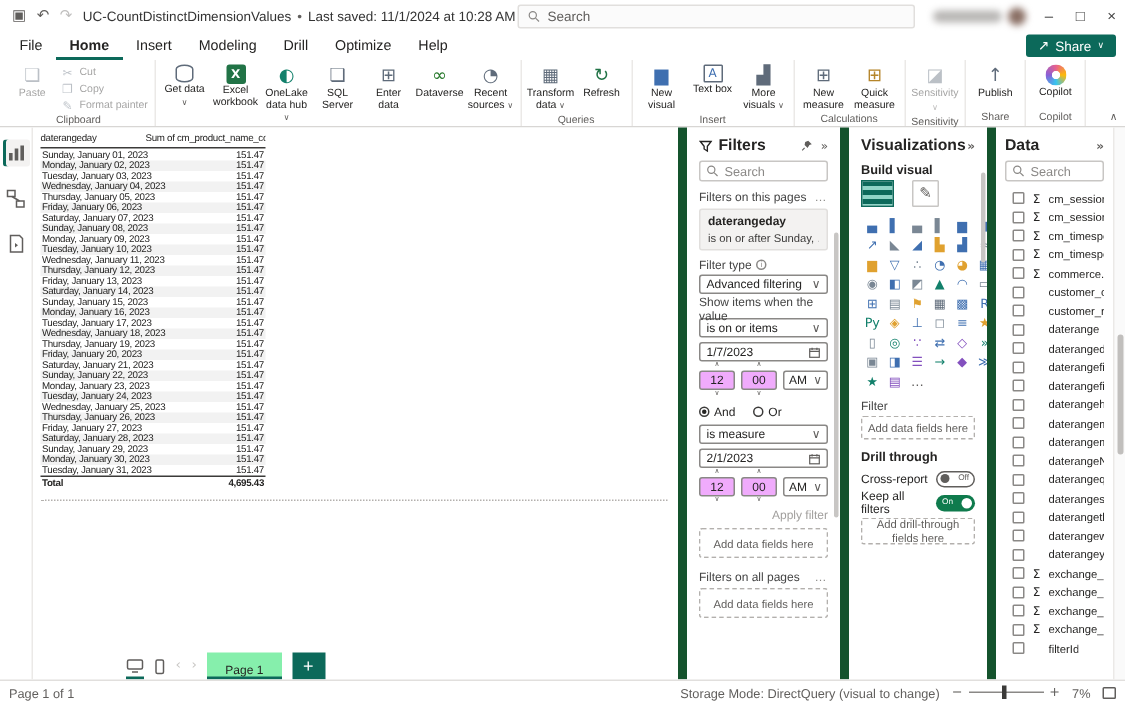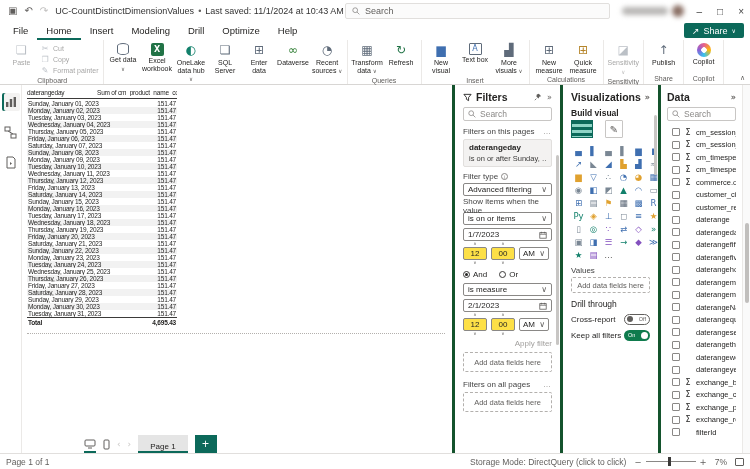--- a/index.html
+++ b/index.html
@@ -14,21 +14,21 @@
   #tb-title .sep{margin:0 4px;color:#605e5c}
   #tb-title .caret{font-size:6px;color:#605e5c;margin-left:3px}
   #search-pill{position:absolute;left:345px;top:3px;width:265px;height:16px;background:#fbfbfb;border:1px solid #e1dfdd;border-radius:2px;display:flex;align-items:center;gap:5px;padding:0 6px;color:#605e5c}
   #account-blur{position:absolute;right:56px;top:4px;width:72px;height:14px;filter:blur(2.5px);display:flex;align-items:center;gap:4px}
   #account-blur .bar{width:46px;height:8px;background:#b8b6b4;border-radius:4px}
   #account-blur .av{width:12px;height:12px;background:#8a6f64;border-radius:50%}
   #winctl{position:absolute;right:6px;top:0;height:22px;display:flex;gap:15px;align-items:center;color:#444;font-size:10px}
   
   #menubar{height:18px;display:flex;align-items:flex-end;padding:0 4px;position:relative}
   .mitem{padding:0 9px;height:18px;line-height:17px;font-size:9.5px;color:#252423}
-  .mitem.active{font-weight:400;box-shadow:inset 0 -2px 0 var(--accent)}
+  .mitem.active{font-weight:700;box-shadow:inset 0 -2px 0 var(--accent)}
   #share-btn{position:absolute;right:6px;top:1px;height:15px;background:var(--accent);color:#fff;border-radius:2px;display:flex;align-items:center;gap:4px;padding:0 8px;font-size:9px}
   #share-btn .caret{font-size:6px}
   
   #ribbon{height:45px;border-bottom:1px solid #d8d6d4;display:flex;padding:0 2px;position:relative;background:#fff}
   .rgroup{display:flex;flex-direction:column;align-items:center;padding:2px 4px 0;border-right:1px solid #ebe9e7}
   .rbtns{display:flex;align-items:flex-start;gap:3px;flex:1}
   .rbtn{width:31px;display:flex;flex-direction:column;align-items:center;gap:1px;font-size:7px;line-height:7.5px;text-align:center;color:#252423;padding-top:1px}
   .rbtn .ric{width:18px;height:15px;display:flex;align-items:center;justify-content:center;font-size:12px;color:#5f6b7a}
   .rglabel{font-size:7px;color:#605e5c;padding:2px 0 2px}
   .disabled{opacity:.42}
@@ -62,61 +62,61 @@
   .trow:nth-child(even){background:#f2f2f2}
   .tc1{width:96px;white-space:nowrap;overflow:hidden;padding-left:1px}
   .tc2{flex:1;text-align:right;padding-right:1px}
   .ttotal{display:flex;border-top:1px solid #3b3a39;font-weight:700;height:9px;line-height:9px}
   #selline{position:absolute;left:5px;width:418px;top:248px;border-top:1px dotted #b3b0ad}
   
   #pagebar{position:absolute;bottom:0;left:0;right:0;height:18px;display:flex;align-items:center;gap:7px;padding-left:62px;background:#fff}
   .pb-ico{color:#605e5c;display:flex;align-items:center;height:18px}
   .pb-ico.active{box-shadow:inset 0 -2px 0 var(--accent)}
   .pb-arrow{color:#c8c6c4;font-size:9px}
-  #page-tab{height:18px;line-height:16px;padding:4px 12px;font-size:8px;background:#e5e5e5;box-shadow:inset 0 -2px 0 var(--accent);color:#252423}
+  #page-tab{height:18px;line-height:16px;padding:4px 12px;font-size:8px;background:#86efac;box-shadow:inset 0 -2px 0 var(--accent);color:#252423}
   #add-page{width:22px;height:18px;background:var(--accent);color:#fff;font-size:12px;display:flex;align-items:center;justify-content:center}
   
-  .pane{background:#fff;border-left:3px solid #14532d;padding:6px 8px 0;position:relative;overflow:hidden}
+  .pane{background:#fff;border-left:6px solid #14532d;padding:6px 8px 0;position:relative;overflow:hidden}
   #filters{width:108px}
   #viz{width:98px}
   #datapane{width:84px;padding:6px 6px 0}
   .pane-title{font-size:10.5px;font-weight:700;display:flex;align-items:center;justify-content:space-between;height:12px}
   .pt-left{display:flex;align-items:center;gap:4px}
   .pt-ics{display:flex;align-items:center;gap:5px;font-weight:400}
   .chev{color:#605e5c;font-size:8px}
   .searchbox{margin-top:4px;height:14px;border:1px solid #c8c6c4;border-radius:2px;display:flex;align-items:center;gap:4px;padding:0 4px;color:#8a8886;font-size:8.5px;background:#fff}
   .fsection{display:flex;justify-content:space-between;margin-top:6px;font-size:8px;color:#444;height:9px}
   .dots{color:#8a8886;letter-spacing:1px}
   .fcard{margin-top:3px;background:#f3f2f1;border:1px solid #e1dfdd;border-radius:2px;padding:3px 5px}
   .fname{font-weight:700;font-size:8px}
   .fsum{font-size:7.5px;color:#3b3a39;margin-top:2px;white-space:nowrap;overflow:hidden}
   .flabel{font-size:8px;color:#444;margin-top:5px;display:flex;align-items:center;gap:3px;height:9px}
   .info{width:7px;height:7px;border:1px solid #8a8886;border-radius:50%;font-size:5px;display:inline-flex;align-items:center;justify-content:center;color:#8a8886}
   .fselect{margin-top:2px;height:13px;border:1px solid #8a8886;border-radius:2px;display:flex;align-items:center;justify-content:space-between;padding:0 4px;font-size:8px;background:#fff}
   .fdate{margin-top:3px;height:13px;border:1px solid #8a8886;border-radius:2px;display:flex;align-items:center;justify-content:space-between;padding:0 4px;font-size:8px;background:#fff}
   .caretrow{display:flex;margin-top:1px;height:4px;line-height:4px}
   .caretrow span{width:24px;text-align:center;font-size:4.5px;color:#605e5c;margin-right:4px}
   .spinrow{display:flex;gap:4px;margin-top:1px;align-items:center}
-  .spin{width:24px;height:13px;border:1px solid #8a8886;border-radius:2px;text-align:center;line-height:12px;font-size:8px;background:#fde047}
+  .spin{width:24px;height:13px;border:1px solid #8a8886;border-radius:2px;text-align:center;line-height:12px;font-size:8px;background:#f0abfc}
   .ampm{width:30px;height:13px;border:1px solid #8a8886;border-radius:2px;display:flex;align-items:center;justify-content:space-between;padding:0 3px;font-size:8px;background:#fff}
   .radiorow{display:flex;gap:12px;margin-top:5px;font-size:8px;align-items:center;height:9px}
   .radio{width:7px;height:7px;border:1px solid #3b3a39;border-radius:50%;display:inline-block;margin-right:3px;position:relative;top:1px}
   .radio.sel::after{content:"";position:absolute;inset:1px;background:#252423;border-radius:50%}
   .applybtn{margin-top:3px;text-align:right;color:#a19f9d;font-size:8px;height:9px}
   .dashbox{margin-top:4px;border:1px dashed #b3b0ad;border-radius:2px;height:20px;display:flex;align-items:center;justify-content:center;font-size:7.5px;color:#605e5c;text-align:center;padding:0 3px}
   .vscroll{position:absolute;right:1px;width:3px;background:#c8c6c4;border-radius:2px}
   
   .buildlabel{font-size:8.5px;font-weight:700;margin-top:5px;height:9px}
   .viztabs{display:flex;gap:12px;margin-top:3px;align-items:flex-start;height:20px}
   .vtab1{width:22px;height:18px;border:1px solid var(--accent);background:repeating-linear-gradient(180deg,#0c695a 0 3px,#8fd4c6 3px 6px)}
   .vtab2{width:18px;height:18px;display:flex;align-items:center;justify-content:center;border:1px solid #c8c6c4;border-radius:1px;color:#605e5c;font-size:10px;background:#fff}
   .gallery{display:flex;flex-wrap:wrap;width:92px;margin-top:4px}
   .gic{width:15px;height:13px;display:flex;align-items:center;justify-content:center;font-size:8.5px}
   .vlabel{font-size:8px;color:#444;margin-top:5px;height:9px}
-  .drill{font-size:8.5px;font-weight:400;margin-top:6px;height:10px}
+  .drill{font-size:8.5px;font-weight:700;margin-top:6px;height:10px}
   .togrow{display:flex;justify-content:space-between;align-items:center;margin-top:4px;font-size:8px;height:12px}
   .tog{width:26px;height:11px;border-radius:6px;position:relative;font-size:5.5px;display:flex;align-items:center}
   .tog.off{border:1px solid #605e5c;color:#605e5c;justify-content:flex-end;padding-right:3px}
   .tog.off::before{content:"";width:6px;height:6px;border-radius:50%;background:#605e5c;position:absolute;left:2px;top:1.5px}
   .tog.on{background:var(--toggle-on);color:#fff;padding-left:4px}
   .tog.on::after{content:"";width:7px;height:7px;border-radius:50%;background:#fff;position:absolute;right:2px;top:2px}
   
   #dfields{margin-top:5px}
   .dfield{display:flex;align-items:center;height:12.5px;gap:3px}
   .cb{width:8px;height:8px;border:1px solid #8a8886;border-radius:1px;margin-left:5px;flex:none;background:#fff}
@@ -133,21 +133,21 @@
   .fitbox{width:9px;height:8px;border:1px solid #605e5c;border-radius:1px}
 </style>
 </head>
 <body>
 
 <div id="titlebar">
   <span class="tb-ico gly">▣</span>
   <span class="tb-ico gly">↶</span>
   <span class="tb-ico gly dis">↷</span>
   <span id="tb-title">
-    <span>UC-CountDistinctDimensionValues</span><span class="sep">•</span><span>Last saved: 11/1/2024 at 10:43 AM</span><span class="caret gly">∨</span>
+    <span>UC-CountDistinctDimensionValues</span><span class="sep">•</span><span>Last saved: 11/1/2024 at 10:28 AM</span><span class="caret gly">∨</span>
   </span>
   <div id="search-pill">
     <svg width="8" height="8" viewBox="0 0 10 10">
         <circle cx="4" cy="4" r="3" fill="none" stroke="#8a8886"></circle>
         <line x1="6.3" y1="6.3" x2="9.2" y2="9.2" stroke="#8a8886"></line>
       </svg>
     <span>Search</span>
   </div>
   <div id="account-blur">
     <span class="bar"></span>
@@ -660,35 +660,36 @@
         <span class="gic gly" title="paginated-report" style="color: rgb(122, 135, 148);">▣</span>
         <span class="gic gly" title="arcgis-maps" style="color: rgb(63, 111, 176);">◨</span>
         <span class="gic gly" title="power-apps" style="color: rgb(131, 80, 190);">☰</span>
         <span class="gic gly" title="power-automate" style="color: rgb(18, 128, 107);">→</span>
         <span class="gic gly" title="pbi-custom-visual" style="color: rgb(131, 80, 190);">◆</span>
         <span class="gic gly" title="get-more-visuals" style="color: rgb(63, 111, 176);">≫</span>
         <span class="gic gly" title="shape-visual" style="color: rgb(18, 128, 107);">★</span>
         <span class="gic gly" title="debug-visual" style="color: rgb(131, 80, 190);">▤</span>
         <span class="gic gly" title="more-options" style="color: rgb(96, 94, 92);">…</span>
       </div>
-    <div class="vlabel">Values</div>
+    <div class="vlabel">Filter</div>
     <div class="dashbox" style="margin-top:2px;height:16px">Add data fields here</div>
     <div class="drill">Drill through</div>
     <div class="togrow">
       <span>Cross-report</span>
       <span class="tog off">
           <span>Off</span>
         </span>
     </div>
     <div class="togrow">
       <span>Keep all filters</span>
       <span class="tog on">
           <span>On</span>
         </span>
     </div>
+    <div class="dashbox" style="margin-top:4px;height:18px">Add drill-through fields here</div>
     <div class="vscroll" style="top:30px;height:60px"></div>
   </div>
 
   <div id="datapane" class="pane">
     <div class="pane-title">
       <span>Data</span>
       <span class="chev gly">»</span>
     </div>
     <div class="searchbox">
       <svg width="8" height="8" viewBox="0 0 10 10">
@@ -827,21 +828,21 @@
   </div>
 
   <div id="winscroll">
       <div class="thumb"></div>
     </div>
 </div>
 
 <div id="statusbar">
   <span>Page 1 of 1</span>
   <div id="sb-right">
-    <span>Storage Mode: DirectQuery (click to click)</span>
+    <span>Storage Mode: DirectQuery (visual to change)</span>
     <span class="sl">
       <span class="gly">−</span>
       <span class="track">
           <span class="thumb"></span>
         </span>
       <span class="gly">+</span>
     </span>
     <span>7%</span>
     <span class="fitbox"></span>
   </div>

